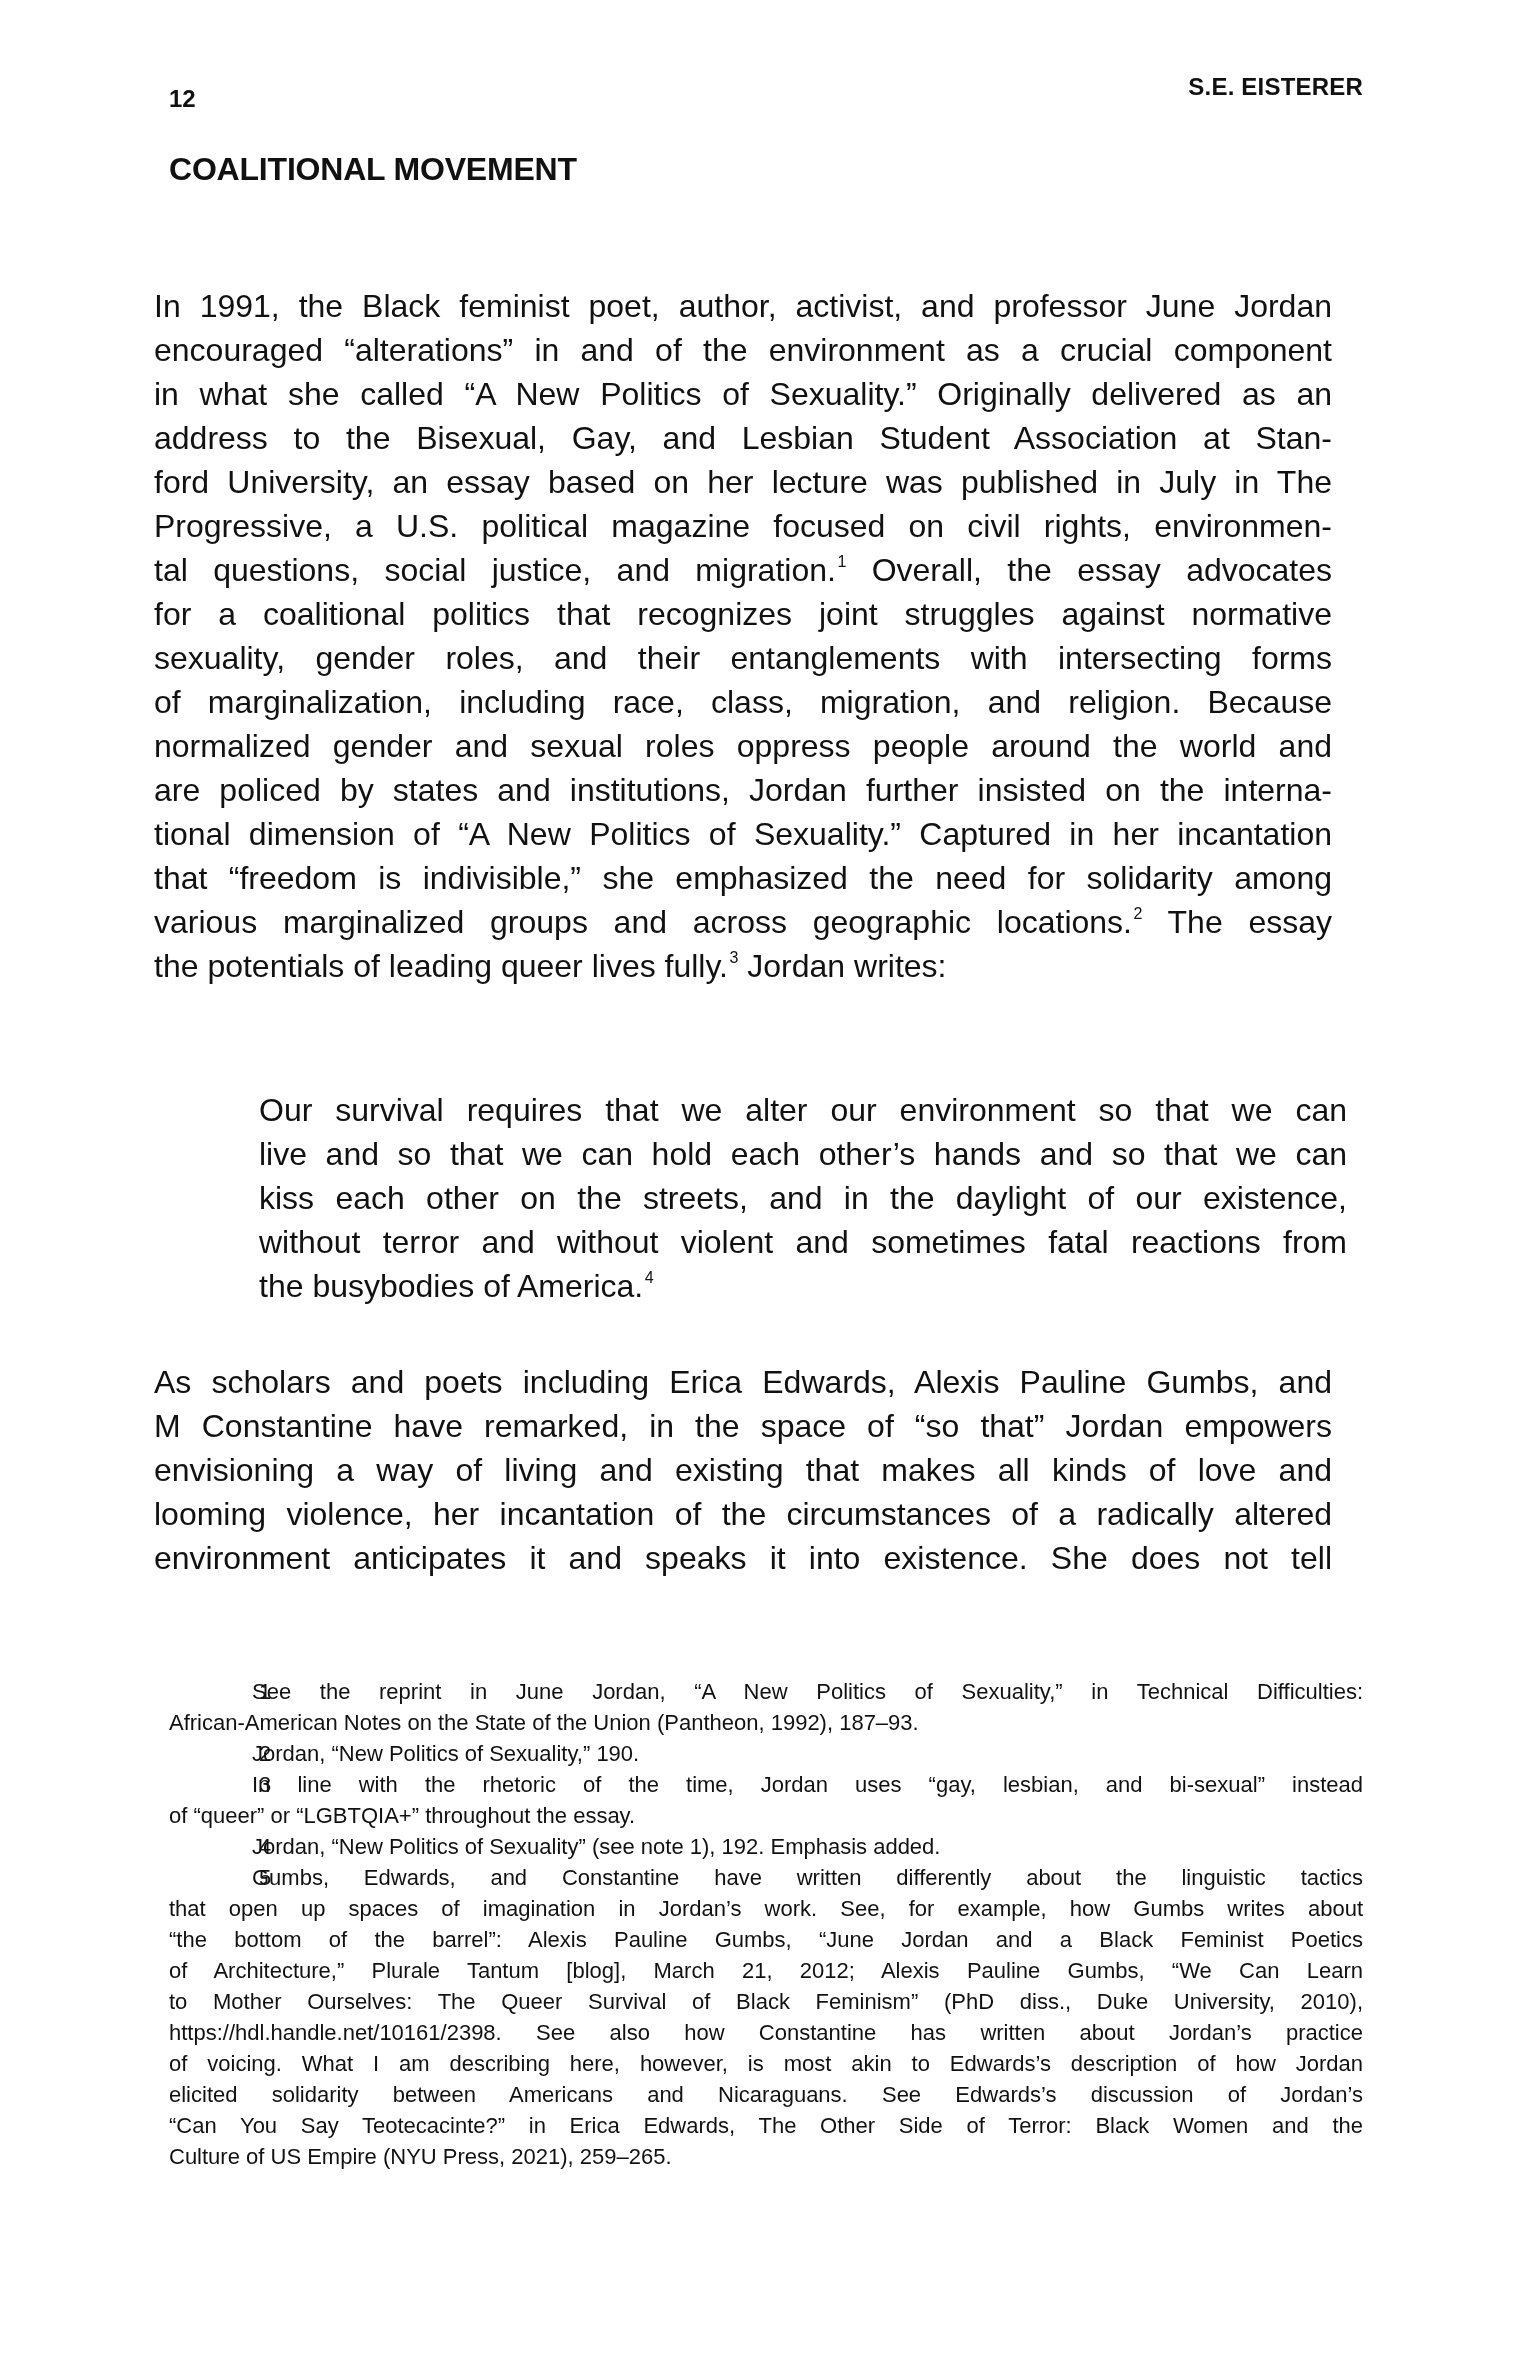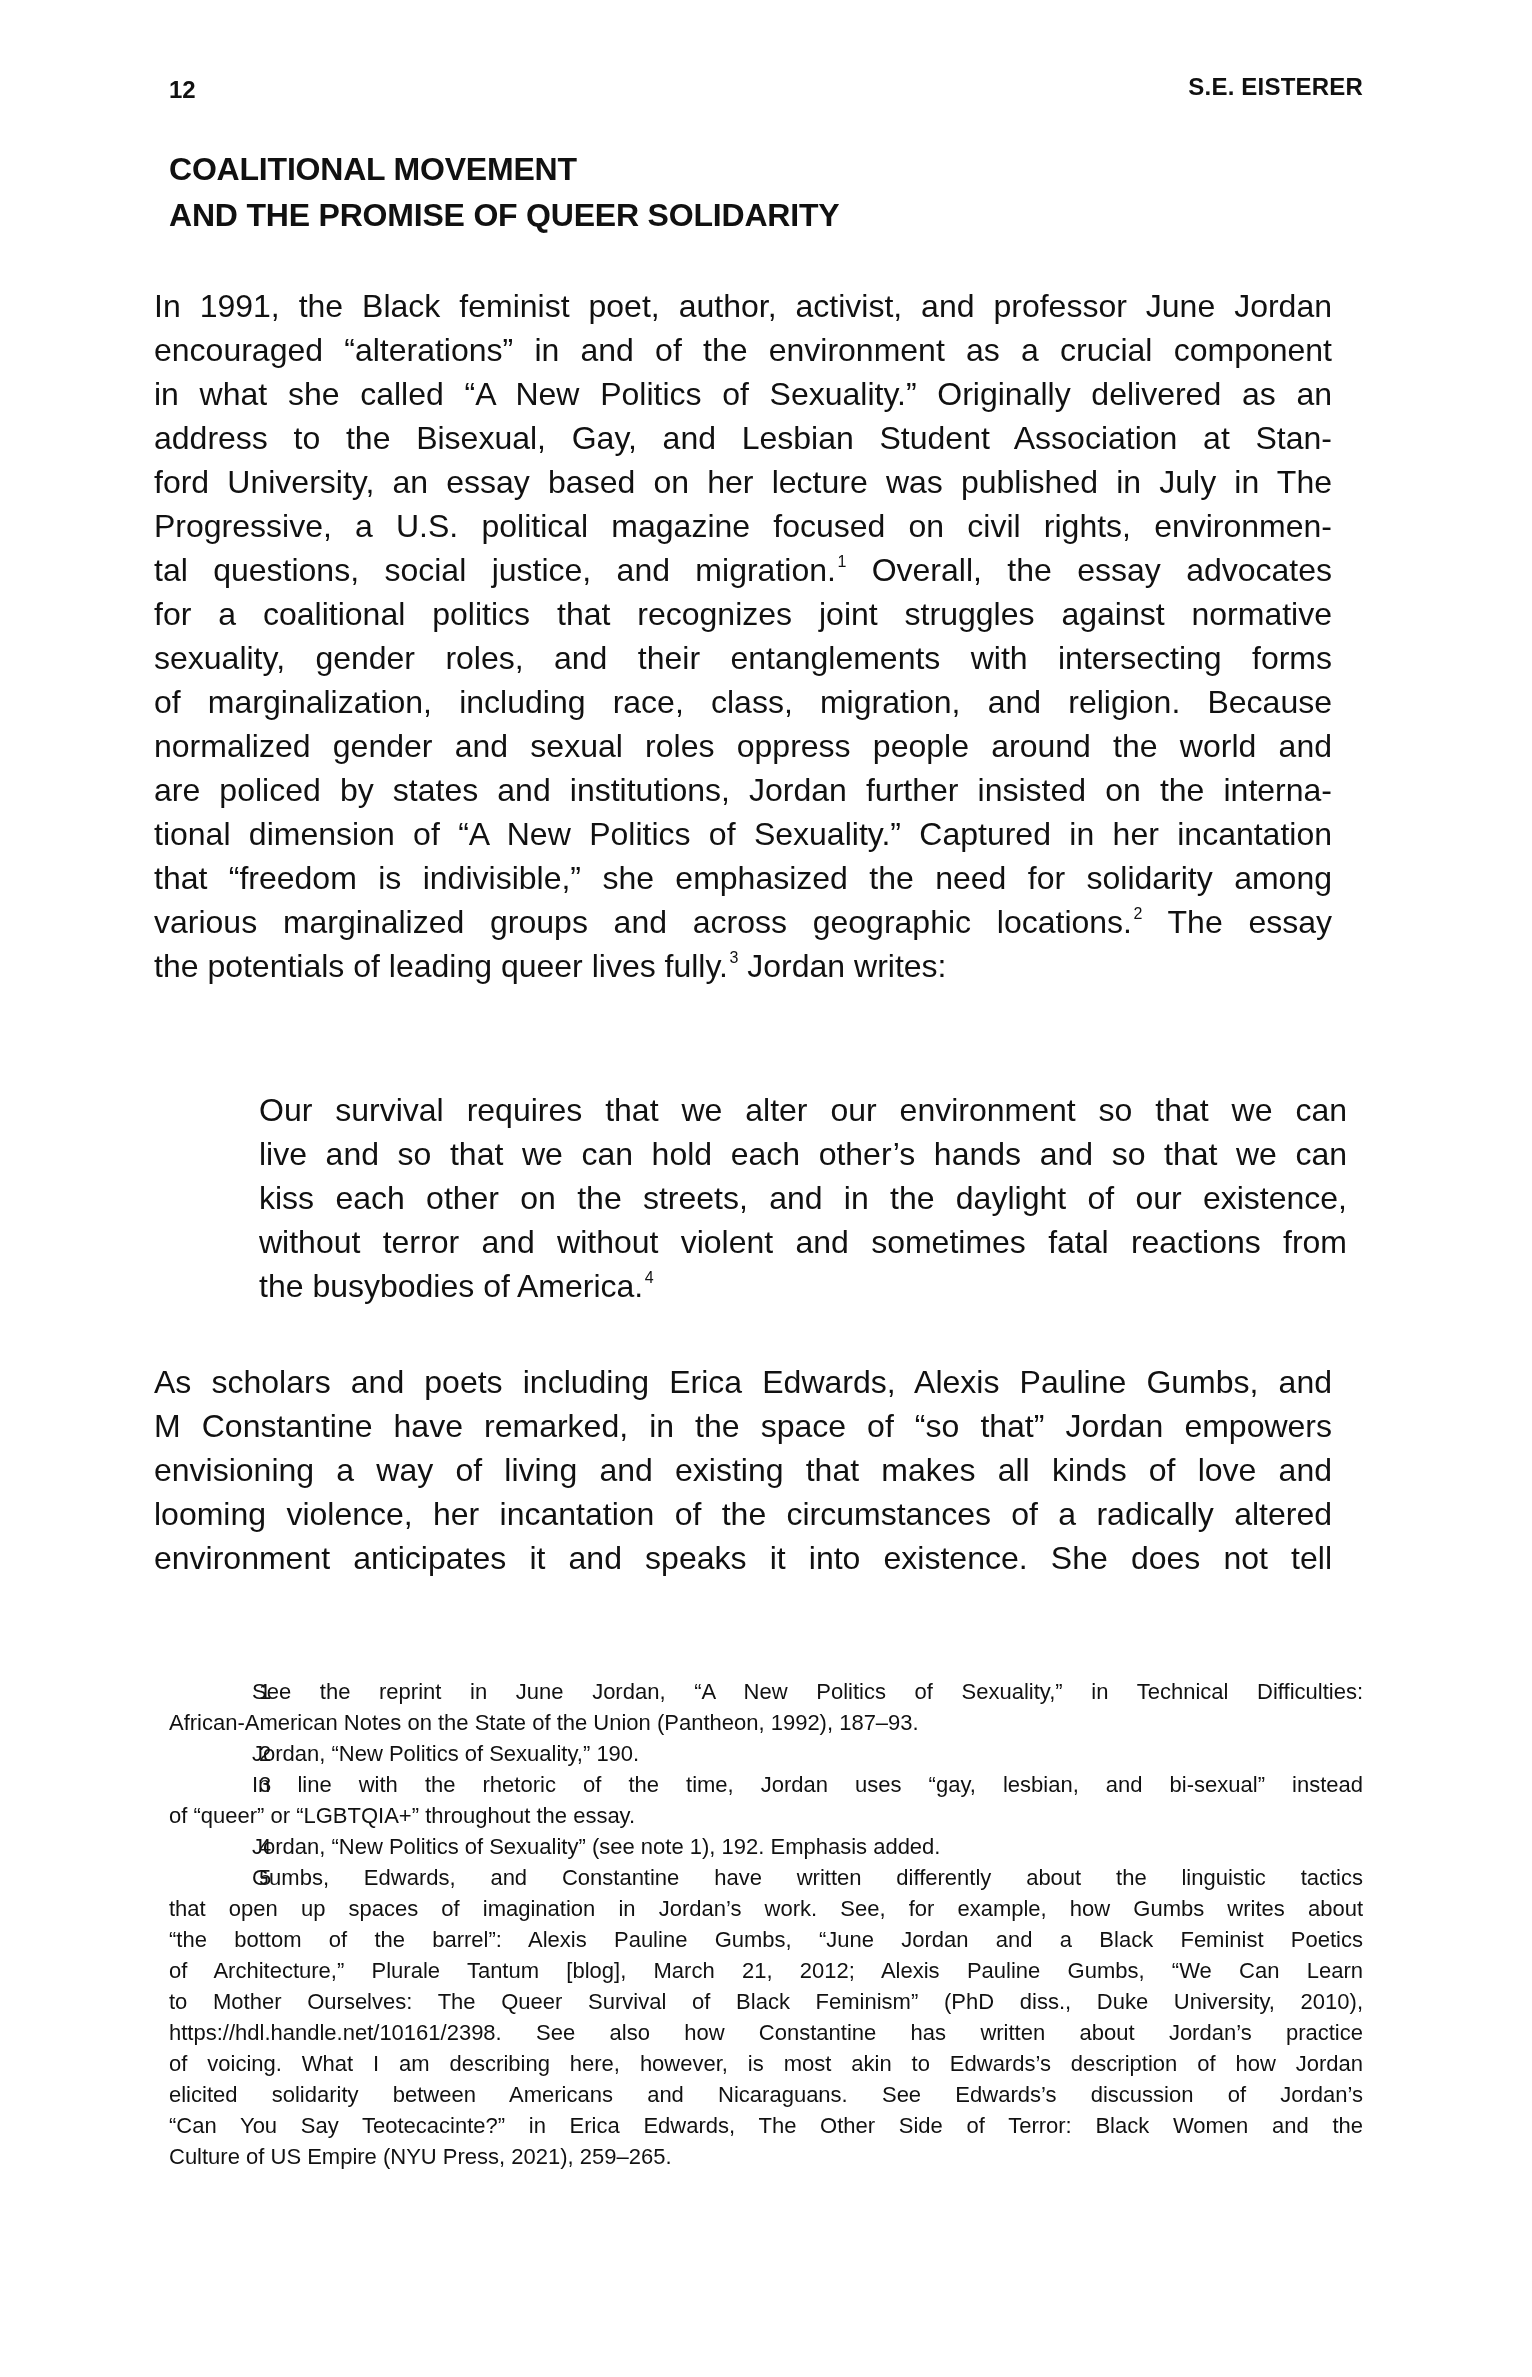--- a/index.html
+++ b/index.html
@@ -1,21 +1,21 @@
 <!DOCTYPE html>
 <html style="font-size:12.3px"><head>
 <meta charset="utf-8">
 <style>
   html, body { margin: 0; padding: 0; background: #ffffff; }
   body { width: 1532px; height: 2377px; position: relative; overflow: hidden;
          font-family: "Liberation Sans", sans-serif; color: #111111; }
   .abs { position: absolute; }
   .running-head { top: 70px; left: 169px; width: 1194px; height: 34px;
                   font-weight: bold; font-size: 24px; line-height: 34px; }
-  .running-head .page-number { position: absolute; left: 0; top: 3px; }
+  .running-head .page-number { position: absolute; left: 0; top: 12px; }
   .running-head .author { position: absolute; right: 0; top: 0; letter-spacing: 0.2px; }
   .title { top: 146px; left: 169px; width: 1194px; text-align: left;
            font-weight: bold; font-size: 32px; line-height: 46px; letter-spacing: -0.2px; }
   .title div { white-space: nowrap; }
   .block { left: 154px; width: 1178px; font-size: 32px; line-height: 44px; }
   .line { white-space: nowrap; text-align: justify; text-align-last: justify;
           height: 44px; overflow: visible; }
   .line.last { text-align-last: left; }
   .quote { left: 259px; width: 1088px; }
   .footnotes { left: 169px; width: 1194px; font-size: 22px; line-height: 31px; }
@@ -29,21 +29,20 @@
 </head>
 <body>
 
 <div class="abs running-head">
   <span class="page-number">12</span>
   <span class="author">S.E. EISTERER</span>
 </div>
 
 <div class="abs title">
   <div>COALITIONAL MOVEMENT</div>
-  <div>AND THE PROMISE OF QUEER SOLIDARITY</div>
 </div>
 
 <div class="abs block" style="top:284px;">
     <div class="line"><span>In 1991, the Black feminist poet, author, activist, and professor June Jordan</span></div>
     <div class="line"><span>encouraged “alterations” in and of the environment as a crucial component</span></div>
     <div class="line"><span>in what she called “A New Politics of Sexuality.” Originally delivered as an</span></div>
     <div class="line"><span>address to the Bisexual, Gay, and Lesbian Student Association at Stan-</span></div>
     <div class="line"><span>ford University, an essay based on her lecture was published in July in </span><span class="it">The</span></div>
     <div class="line"><span class="it">Progressive</span><span>, a U.S. political magazine focused on civil rights, environmen-</span></div>
     <div class="line"><span>tal questions, social justice, and migration.</span><sup class="fnref">1</sup><span> Overall, the essay advocates</span></div>

